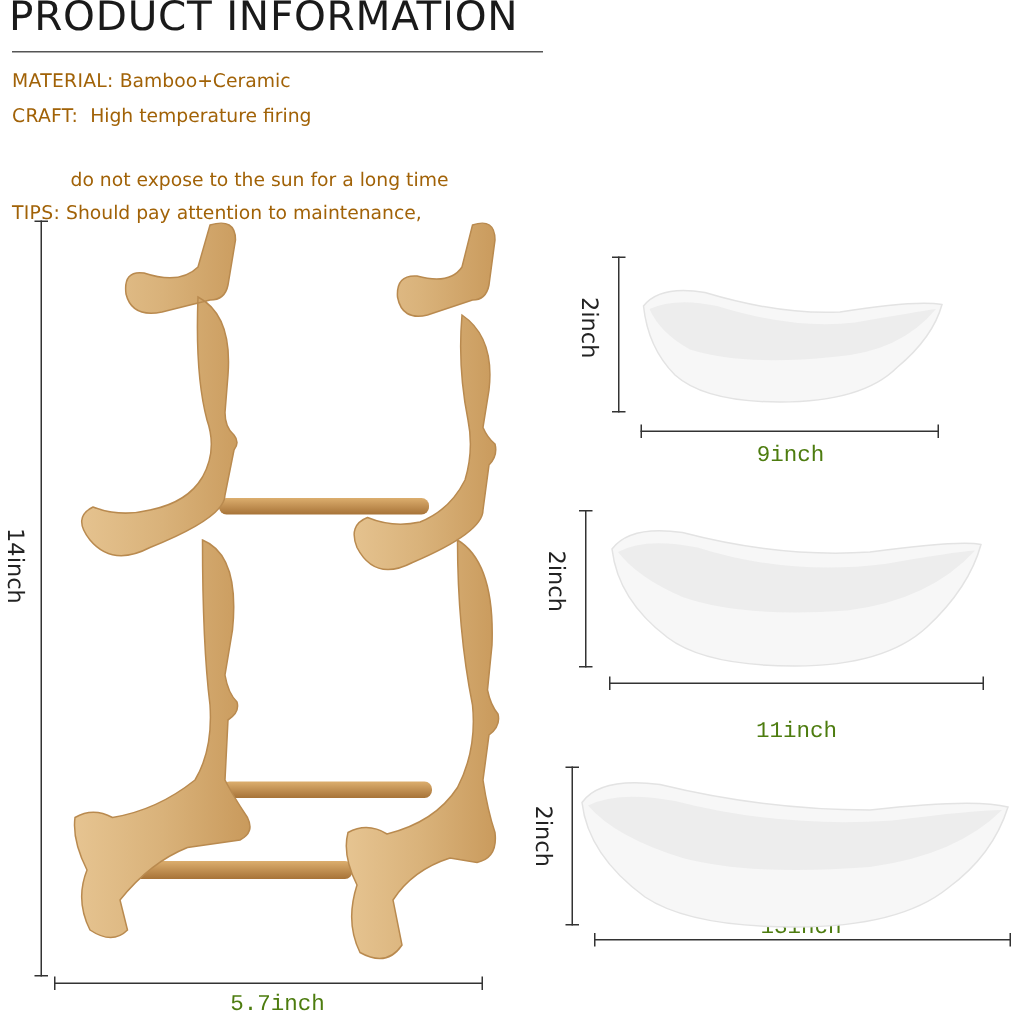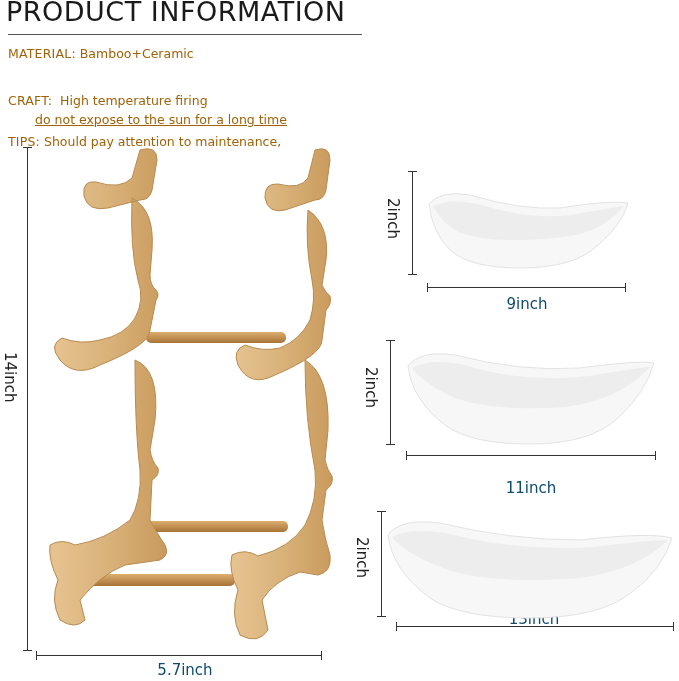--- a/index.html
+++ b/index.html
@@ -10,42 +10,42 @@
   .title-rule { left: 8px; top: 34px; width: 354px; height: 1px; background: #555; }
   .info { font-size: 12.5px; color: #a16207; white-space: nowrap; line-height: 16px; }
   .info .lbl { letter-spacing: 0.2px; }
   .dim-v-line { position: absolute; width: 1px; background: #333; }
   .dim-v-line::before, .dim-v-line::after { content: ""; position: absolute; left: -4px; width: 9px; height: 1px; background: #333; }
   .dim-v-line::before { top: 0; } .dim-v-line::after { bottom: 0; }
   .dim-h-line { position: absolute; height: 1px; background: #333; }
   .dim-h-line::before, .dim-h-line::after { content: ""; position: absolute; top: -4px; width: 1px; height: 9px; background: #333; }
   .dim-h-line::before { left: 0; } .dim-h-line::after { right: 0; }
   .vlabel { position: absolute; font-size: 15px; color: #222; transform: rotate(90deg); transform-origin: left top; white-space: nowrap; }
-  .hlabel { position: absolute; font-size: 15px; color: #0c4a6e; white-space: nowrap; text-align: center; }
+  .hlabel { position: absolute; font-size: 15px; color: #4d7c0f; white-space: nowrap; text-align: center; font-family: Liberation Mono, monospace; }
   svg { position: absolute; overflow: visible; }
 </style>
 </head>
 <body>
 
 <div class="abs title">PRODUCT INFORMATION</div>
 <div class="abs title-rule"></div>
 
 <div class="abs info" style="left:8px; top:46px;">
   <span class="lbl">MATERIAL:</span>
   <span>Bamboo+Ceramic</span>
 </div>
-<div class="abs info" style="left:8px; top:69px;margin-top:24px;">
+<div class="abs info" style="left:8px; top:69px;">
   <span class="lbl">CRAFT:</span>
   <span style="margin-left:4px">High temperature firing</span>
 </div>
 <div class="abs info" style="left:8px; top:94px;margin-top:40px;">
   <span class="lbl">TIPS:</span>
   <span>Should pay attention to maintenance,</span>
 </div>
-<div class="abs info" style="left:35px; top:112px;text-decoration:underline;">do not expose to the sun for a long time</div>
+<div class="abs info" style="left:47px; top:112px;">do not expose to the sun for a long time</div>
 
 <div class="dim-v-line" style="left:27px; top:147px; height:504px;"></div>
 <div class="vlabel" style="left:19px; top:352px;">14inch</div>
 <div class="dim-h-line" style="left:36px; top:655px; width:286px;"></div>
 <div class="hlabel" style="left:140px; top:661px; width:90px;">5.7inch</div>
 
 <svg style="left:0; top:0;" width="679" height="681">
   <defs>
     <linearGradient id="wood" x1="0" x2="1" y1="0" y2="0">
       <stop offset="0" stop-color="#e6c491"></stop>

